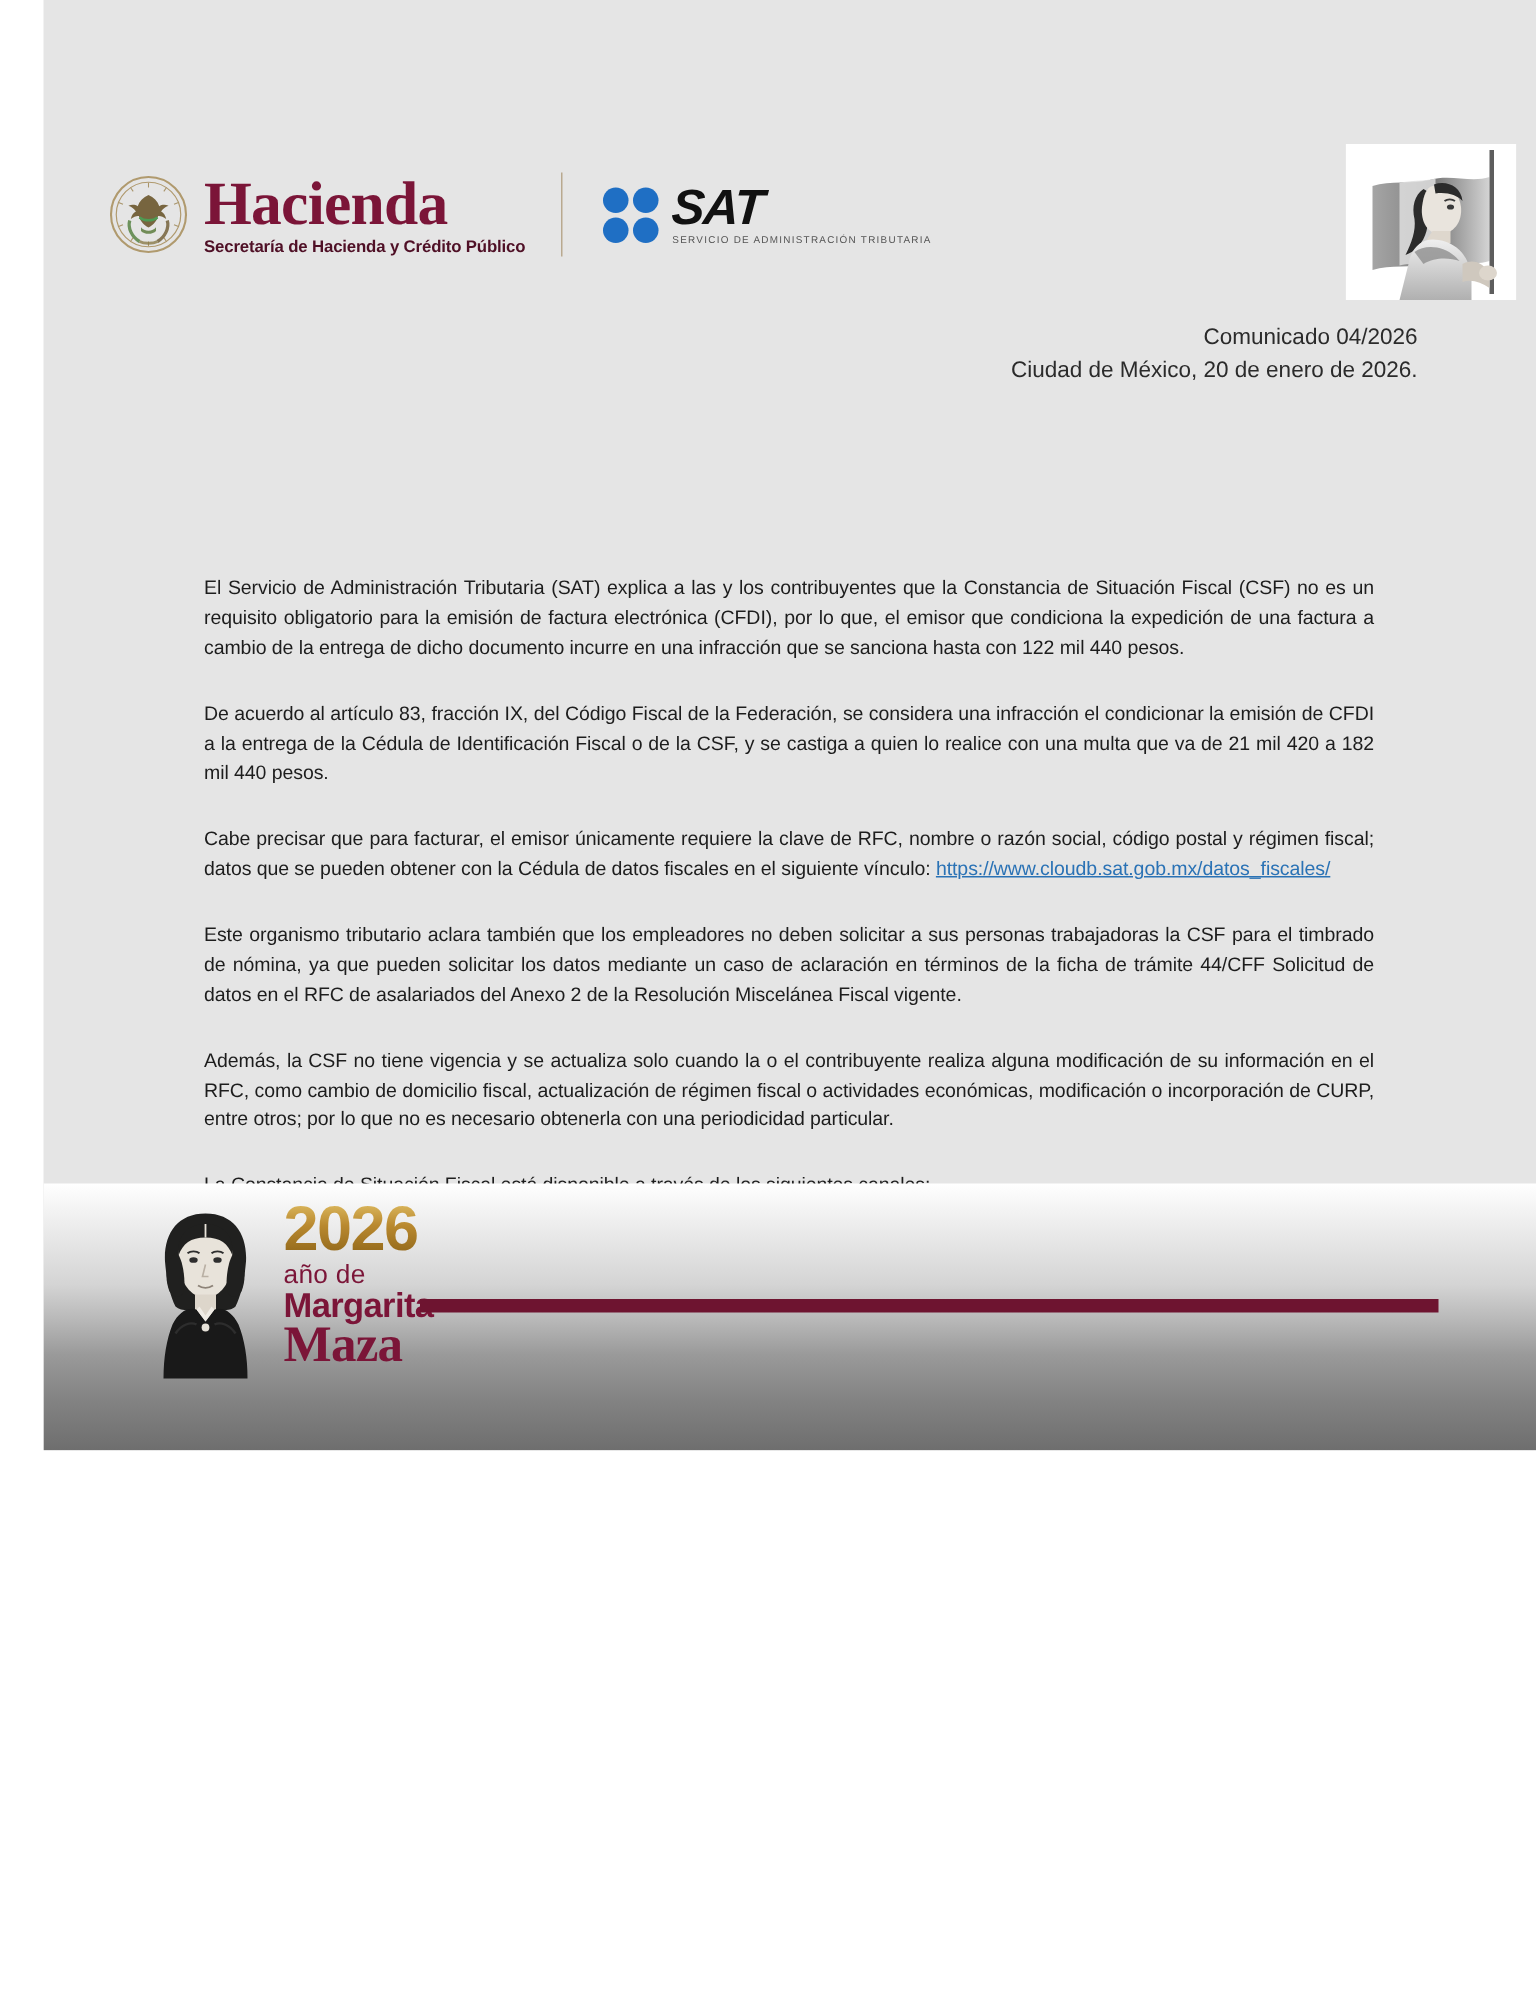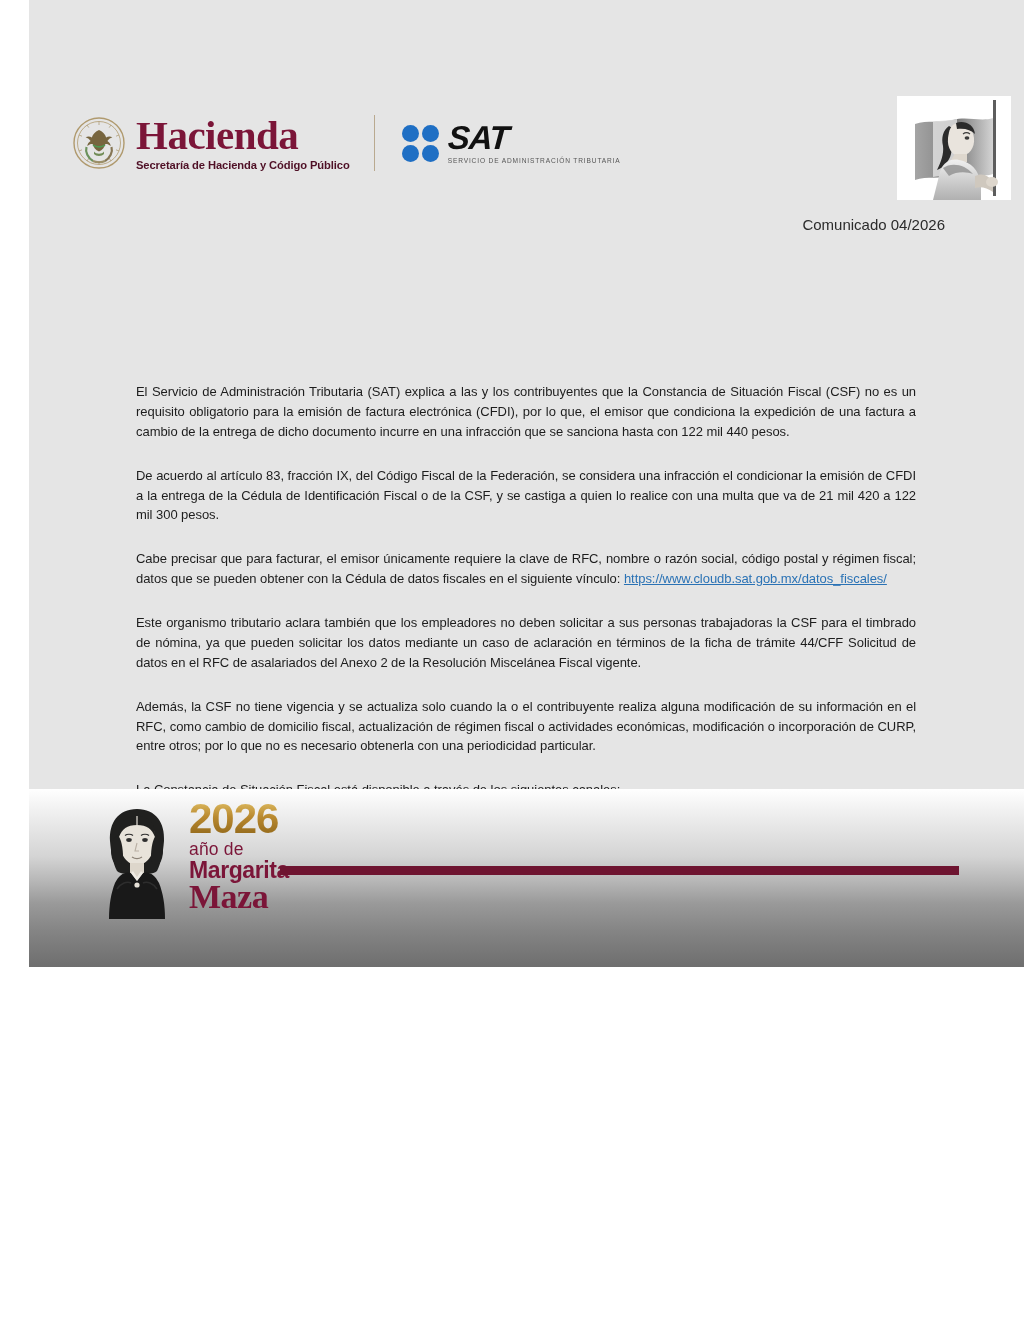--- a/index.html
+++ b/index.html
@@ -294,21 +294,21 @@
           <path d="M21 34.5 C23 37.5 29 37.5 31 34.5 L31 37 C29 39.5 23 39.5 21 37 Z" fill="#5d7d3e" opacity="0.85"></path>
 
           <path d="M13.5 30 C12 35 15 41 20 44" fill="none" stroke="#4e7d3a" stroke-width="2.2" opacity="0.8"></path>
           <path d="M38.5 30 C40 35 37 41 32 44" fill="none" stroke="#6e5a31" stroke-width="2.2" opacity="0.8"></path>
           <path d="M20 44 C23 45.6 29 45.6 32 44" fill="none" stroke="#8a7a4a" stroke-width="2" opacity="0.8"></path>
         </svg>
       </div>
 
       <div class="hacienda-block">
         <div class="hacienda-word">Hacienda</div>
-        <div class="hacienda-sub">Secretaría de Hacienda y Código Público</div>
+        <div class="hacienda-sub">Secretaría de Hacienda y Crédito Público</div>
       </div>
 
       <div class="brand-divider"></div>
 
       <div class="sat-block">
         <div class="sat-dots">
           <div class="sat-dot"></div>
           <div class="sat-dot"></div>
           <div class="sat-dot"></div>
           <div class="sat-dot"></div>
@@ -358,26 +358,27 @@
         <path d="M46 72 C54 66 68 68 76 78 C70 76 60 75 52 80 Z" fill="#8f8f8f" opacity="0.8"></path>
 
         <path d="M78 80 C86 76 92 80 96 86 L96 96 C90 92 84 90 78 92 Z" fill="#cfc8be"></path>
         <ellipse cx="95" cy="86" rx="6" ry="5" fill="#ddd6cc"></ellipse>
       </svg>
     </div>
   </div>
 
   <div class="meta">
     <div>Comunicado 04/2026</div>
+    <div>Ciudad de México, 20 de enero de 2026.</div>
   </div>
 
 
   <div class="body-wrap">
     <p class="para">El Servicio de Administración Tributaria (SAT) explica a las y los contribuyentes que la Constancia de Situación Fiscal (CSF) no es un requisito obligatorio para la emisión de factura electrónica (CFDI), por lo que, el emisor que condiciona la expedición de una factura a cambio de la entrega de dicho documento incurre en una infracción que se sanciona hasta con 122 mil 440 pesos.</p>
-    <p class="para">De acuerdo al artículo 83, fracción IX, del Código Fiscal de la Federación, se considera una infracción el condicionar la emisión de CFDI a la entrega de la Cédula de Identificación Fiscal o de la CSF, y se castiga a quien lo realice con una multa que va de 21 mil 420 a 122 mil 300 pesos.</p>
+    <p class="para">De acuerdo al artículo 83, fracción IX, del Código Fiscal de la Federación, se considera una infracción el condicionar la emisión de CFDI a la entrega de la Cédula de Identificación Fiscal o de la CSF, y se castiga a quien lo realice con una multa que va de 21 mil 420 a 182 mil 440 pesos.</p>
     <p class="para"><span>Cabe precisar que para facturar, el emisor únicamente requiere la clave de RFC, nombre o razón social, código postal y régimen fiscal; datos que se pueden obtener con la Cédula de datos fiscales en el siguiente vínculo: </span><a class="doc-link" href="#">https://www.cloudb.sat.gob.mx/datos_fiscales/</a></p>
     <p class="para">Este organismo tributario aclara también que los empleadores no deben solicitar a sus personas trabajadoras la CSF para el timbrado de nómina, ya que pueden solicitar los datos mediante un caso de aclaración en términos de la ficha de trámite 44/CFF Solicitud de datos en el RFC de asalariados del Anexo 2 de la Resolución Miscelánea Fiscal vigente.</p>
     <p class="para">Además, la CSF no tiene vigencia y se actualiza solo cuando la o el contribuyente realiza alguna modificación de su información en el RFC, como cambio de domicilio fiscal, actualización de régimen fiscal o actividades económicas, modificación o incorporación de CURP, entre otros; por lo que no es necesario obtenerla con una periodicidad particular.</p>
     <p class="para no-justify">La Constancia de Situación Fiscal está disponible a través de los siguientes canales:</p>
   </div>
 
   <div class="footer">
 
     <div class="margarita-portrait">
       <svg width="92" height="122" viewBox="0 0 92 122" aria-hidden="true">

